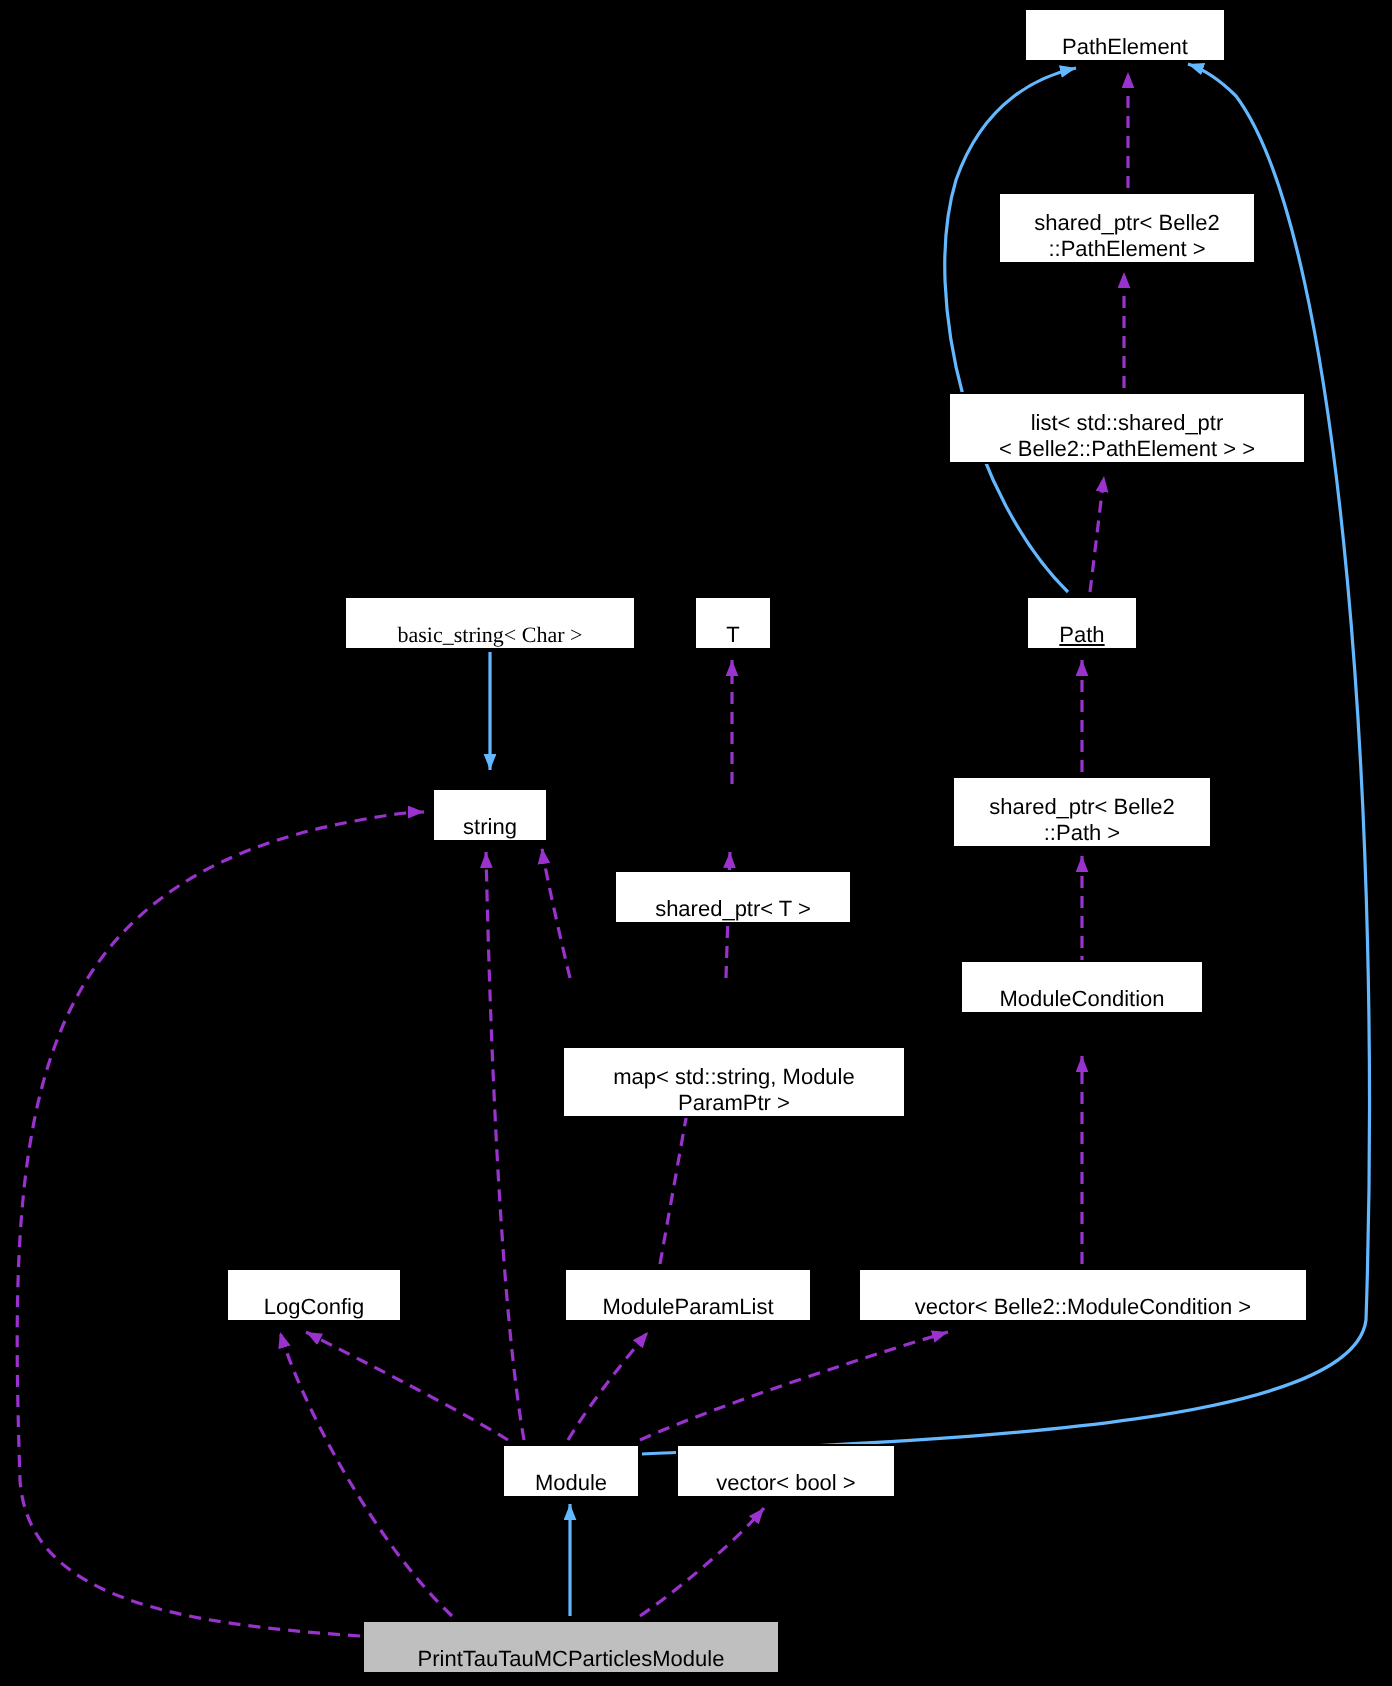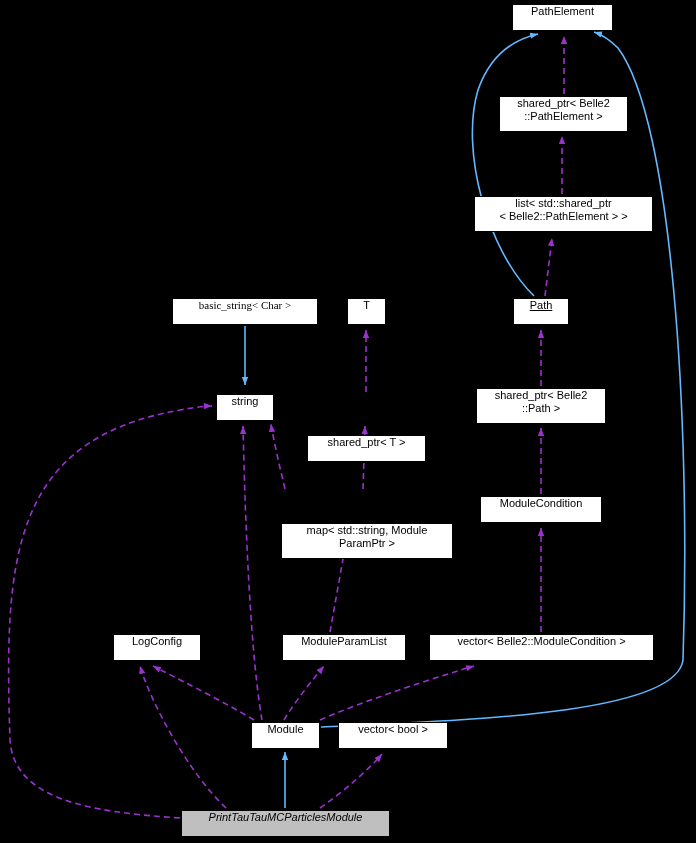--- a/index.html
+++ b/index.html
@@ -17,29 +17,28 @@
   }
   .node {
     position: absolute;
     box-sizing: border-box;
     background: #ffffff;
     border: 1px solid #000000;
     color: #000000;
     font-size: 11px;
     line-height: 12.5px;
     display: flex;
-    align-items: flex-start;
+    align-items: flex-end;
     justify-content: center;
     text-align: center;
     white-space: pre;
     letter-spacing: 0px;
   }
   .node.highlight {
     background: #bfbfbf;
-    font-style: italic;
   }
   svg.edges {
     position: absolute;
     left: 0;
     top: 0;
     width: 696px;
     height: 843px;
     overflow: visible;
     pointer-events: none;
   }
@@ -165,21 +164,21 @@
   <div class="node" style="left:476px; top:388px; width:130px; height:36px;">
     <span>shared_ptr&lt; Belle2
 ::Path &gt;</span>
   </div>
 
   <div class="node" style="left:281px; top:491px; width:172px; height:36px;margin-top:32px;">
     <span>map&lt; std::string, Module
 ParamPtr &gt;</span>
   </div>
 
-  <div class="node" style="left:480px; top:496px; width:122px; height:27px;">
+  <div class="node" style="left:480px; top:480px; width:122px; height:27px;">
     <span>ModuleCondition</span>
   </div>
 
   <div class="node" style="left:113px; top:634px; width:88px; height:27px;">
     <span>LogConfig</span>
   </div>
 
   <div class="node" style="left:282px; top:634px; width:124px; height:27px;">
     <span>ModuleParamList</span>
   </div>

